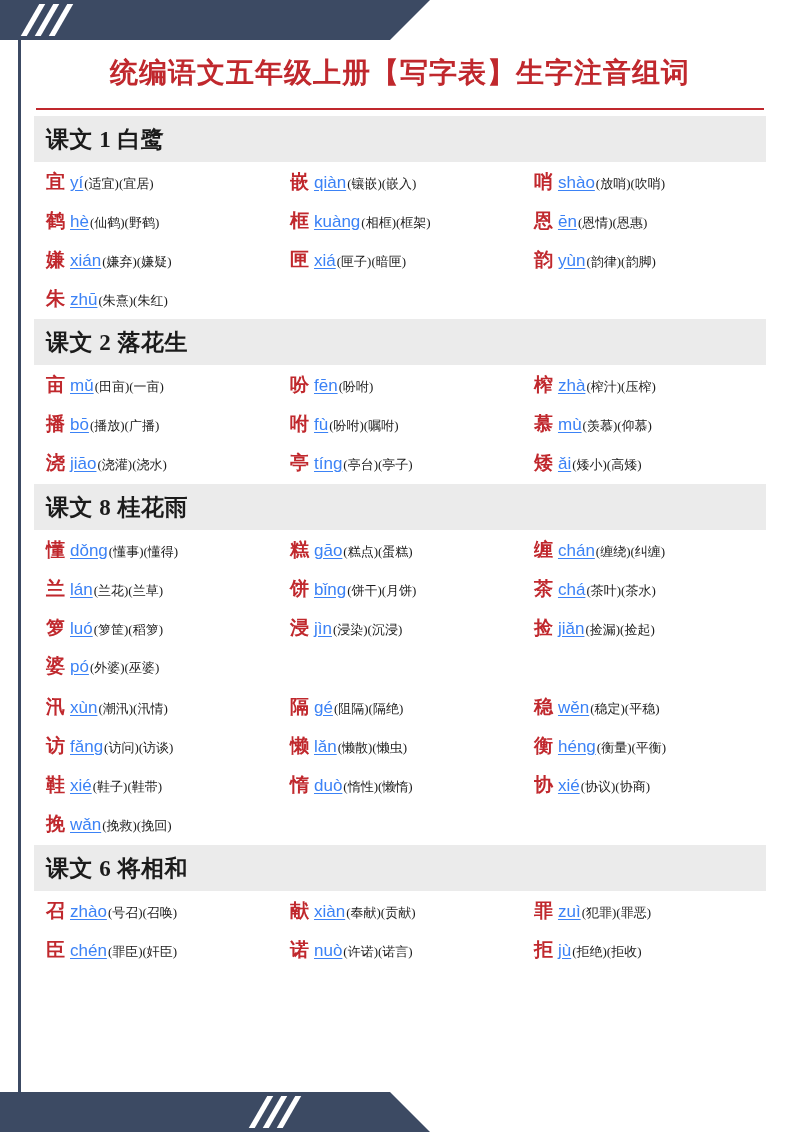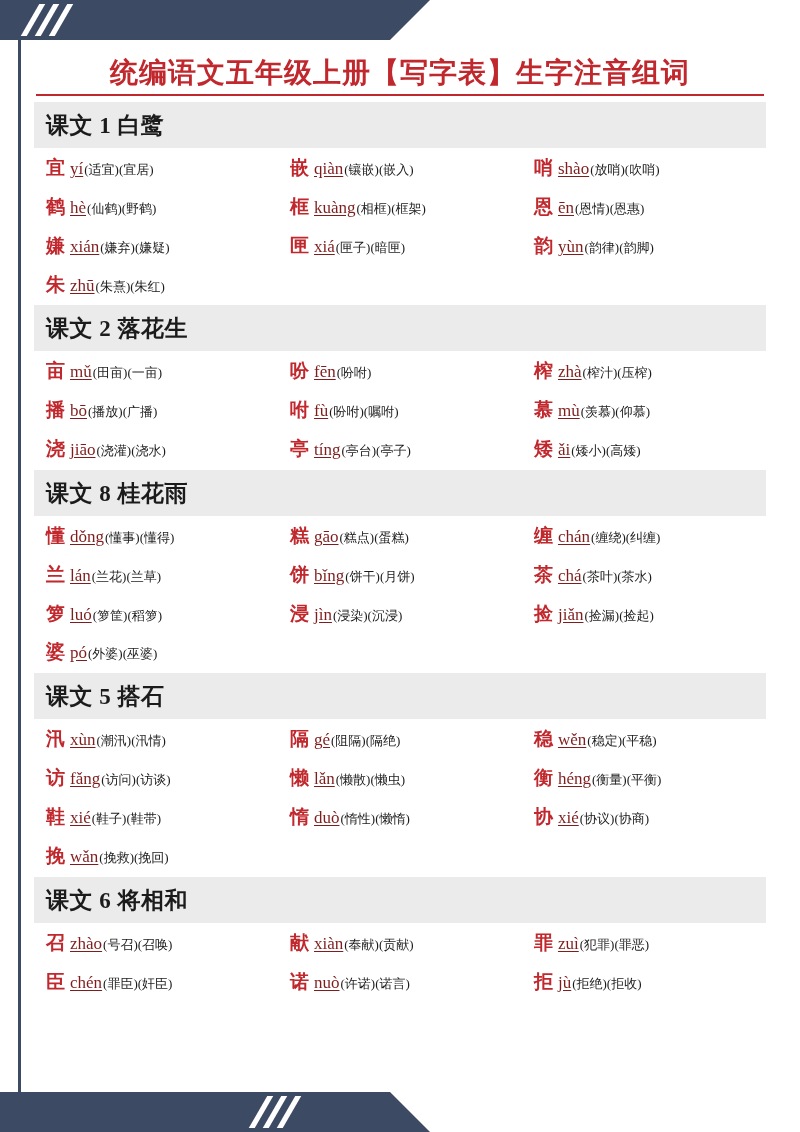--- a/index.html
+++ b/index.html
@@ -89,21 +89,21 @@
     height: 1052px;
     padding: 0 6px;
   }
 
   .doc-title {
     color: #c0282d;
     font-size: 28px;
     font-weight: bold;
     text-align: center;
     letter-spacing: 1px;
-    padding: 14px 0 2px 0;
+    padding: 14px 0 16px 0;
     font-family: "Liberation Serif", "DejaVu Serif", serif;
   }
   .title-rule {
     height: 2px;
     background: #c0282d;
     margin: 0 2px 6px 2px;
   }
 
   .lesson-head {
     background: #ebebeb;
@@ -134,26 +134,26 @@
   .cell.empty { visibility: hidden; }
 
   .hanzi {
     color: #c0282d;
     font-weight: bold;
     font-size: 19px;
     margin-right: 5px;
     font-family: "Liberation Serif", "DejaVu Serif", serif;
   }
   .pinyin {
-    color: #7f1d1d;
+    color: #3b82f6;
     text-decoration: underline;
     text-underline-offset: 2px;
     font-size: 17px;
     margin-right: 1px;
-    font-family: Liberation Serif, serif;
+    font-family: Liberation Sans, sans-serif;
   }
   .words {
     color: #1b1b1b;
     font-size: 13px;
     font-family: "Liberation Serif", "DejaVu Serif", serif;
   }
 </style>
 </head>
 <body>
 
@@ -352,21 +352,20 @@
         <div class="row">
           <div class="cell">
             <span class="hanzi">婆</span>
             <span class="pinyin">pó</span>
             <span class="words">(外婆)(巫婆)</span>
           </div>
           <div class="cell empty"></div>
           <div class="cell empty"></div>
         </div>
       </div>
-      <div class="lesson-head">课文 5 搭石</div>
       <div class="rows">
         <div class="row">
           <div class="cell">
             <span class="hanzi">汛</span>
             <span class="pinyin">xùn</span>
             <span class="words">(潮汛)(汛情)</span>
           </div>
           <div class="cell">
             <span class="hanzi">隔</span>
             <span class="pinyin">gé</span>

